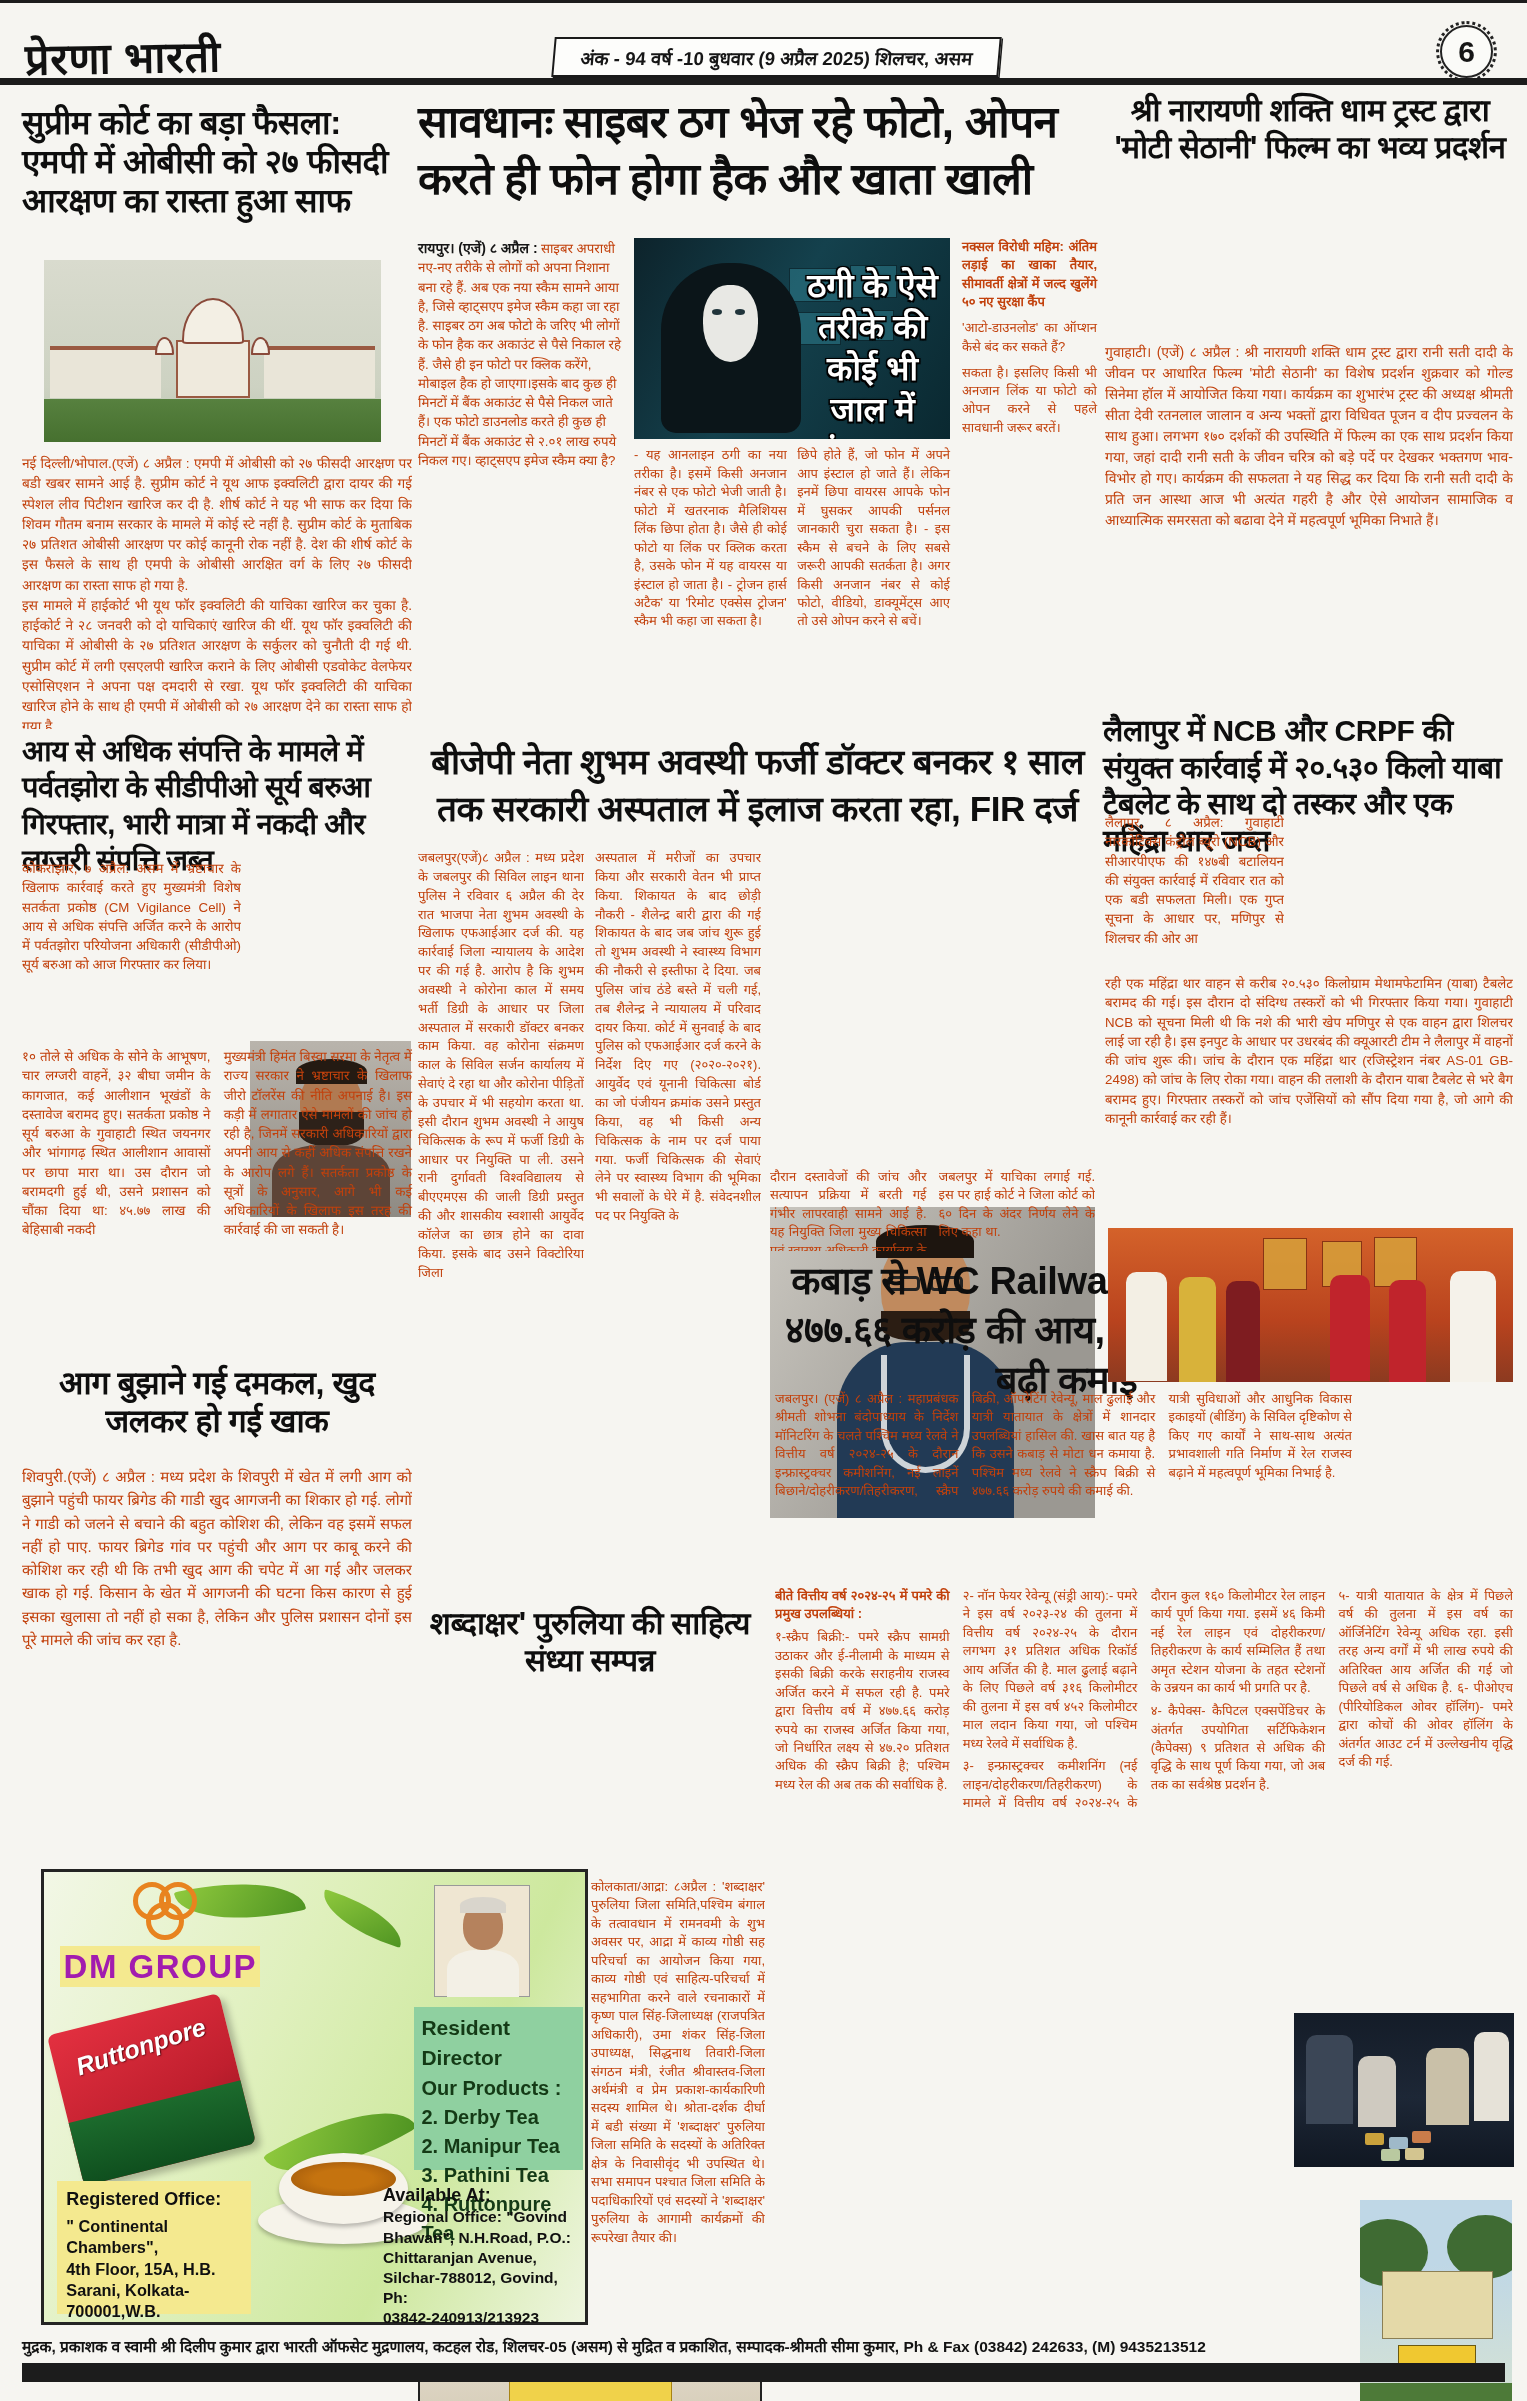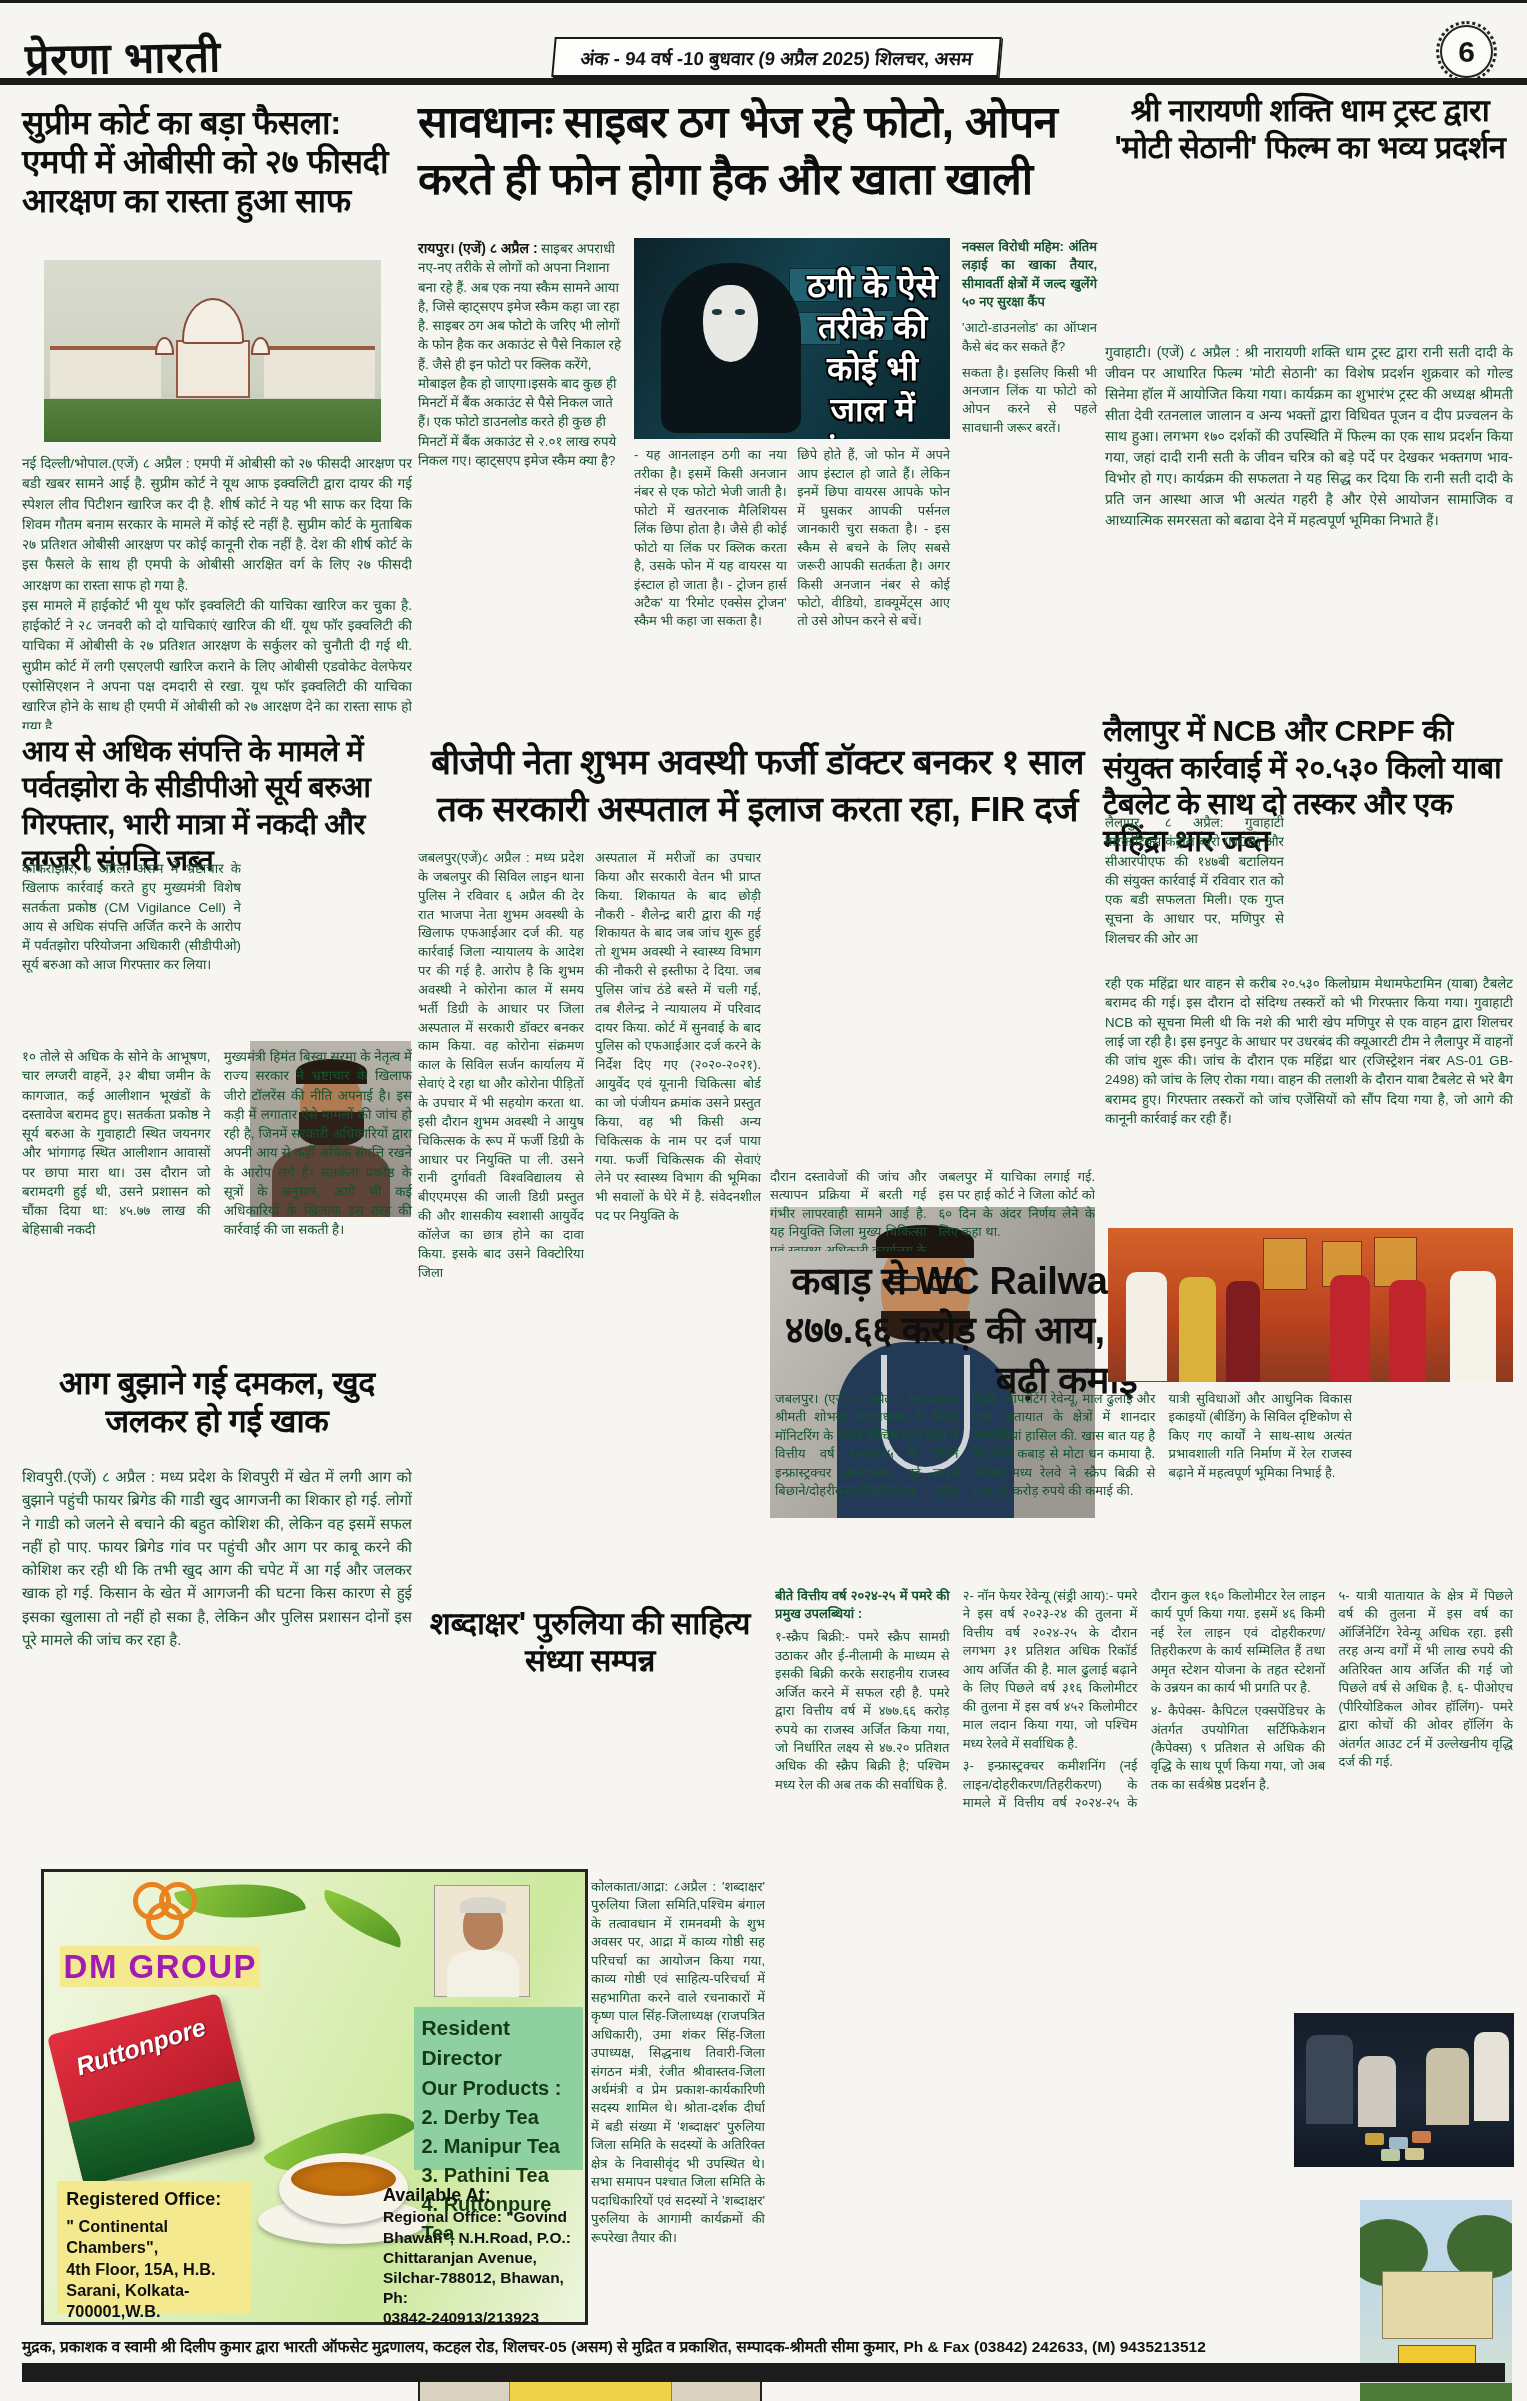--- a/index.html
+++ b/index.html
@@ -2,21 +2,21 @@
 <html style="font-size:12px"><head>
 <meta charset="utf-8">
 <style>
   * { margin:0; padding:0; box-sizing:border-box; }
   html,body { background:#e9e8e4; }
   body { font-family:"Liberation Sans","DejaVu Sans",sans-serif; }
   #paper { position:relative; width:1528px; height:2401px; background:#f6f5f1; color:#161616; overflow:hidden; margin:0 auto; }
   .abs { position:absolute; }
   .rule { background:#1c1c1c; }
   .hl { font-weight:800; color:#0e0e0e; line-height:1.18; letter-spacing:-0.4px; }
-  .body-t { text-align:justify; color:#14532d; }
+  .body-t { text-align:justify; color:#c2410c; }
   .byline { font-weight:800; }
   .photo { overflow:hidden; position:relative; background:#888; }
   
   #masthead-title { font-size:43px; font-weight:800; letter-spacing:0.7px; color:#111; transform:rotate(-1deg); }
   #issue-box { border:2.2px solid #1a1a1a; background:#fdfdfb; transform:skewX(-5deg); display:flex; align-items:center; justify-content:center; font-weight:800; font-size:18.5px; box-shadow:1.5px 1.5px 0 #1a1a1a; }
   #page-badge { width:53px; height:53px; border:2.2px solid #222; border-radius:50%; outline:3px dotted #222; outline-offset:1.5px; display:flex; align-items:center; justify-content:center; font-size:30px; font-weight:800; background:#fbfbf8; }
   
   .sc-sky { position:absolute; inset:0; background:linear-gradient(#d9dbce,#cdd2c2 70%,#b9c4ab); }
   .sc-wing { position:absolute; bottom:44px; height:52px; background:#e9e5d8; border-top:4.4px solid #9a5a42; }
   .sc-drum { position:absolute; background:#efeadd; border:2.2px solid #9a5a42; }
@@ -146,21 +146,21 @@
       <div class="prod">2. Derby Tea</div>
       <div class="prod">2. Manipur Tea</div>
       <div class="prod">3. Pathini Tea</div>
       <div class="prod">4. Ruttonpure Tea</div>
     </div>
     <div class="abs" style="left:336px;top:309px;width:203px;padding:3px">
       <div class="ad-contact" style="font-size:18px">Available At:</div>
       <div class="ad-contact" style="font-size:15.5px">Regional Office: "Govind</div>
       <div class="ad-contact" style="font-size:15.5px">Bhawan", N.H.Road, P.O.:</div>
       <div class="ad-contact" style="font-size:15.5px">Chittaranjan Avenue,</div>
-      <div class="ad-contact" style="font-size:15.5px">Silchar-788012, Bhawan, Ph:</div>
+      <div class="ad-contact" style="font-size:15.5px">Silchar-788012, Govind, Ph:</div>
       <div class="ad-contact" style="font-size:15.5px">03842-240913/213923</div>
     </div>
   </div>
 
   <div class="abs hl" style="left:418px;top:93px;width:679px;font-size:44px;line-height:1.3;letter-spacing:-0.7px">सावधानः साइबर ठग भेज रहे फोटो, ओपन करते ही फोन होगा हैक और खाता खाली</div>
 
   <div class="abs" style="left:418px;top:238px;width:679px;height:481px;display:flex;gap:12px">
     <div style="width:204px">
       <span class="byline" style="font-size:14px">रायपुर। (एजें) ८ अप्रैल :</span>
       <span class="body-t" style="font-size:13.3px;line-height:1.45;display:inline">साइबर अपराधी नए-नए तरीके से लोगों को अपना निशाना बना रहे हैं. अब एक नया स्कैम सामने आया है, जिसे व्हाट्सएप इमेज स्कैम कहा जा रहा है. साइबर ठग अब फोटो के जरिए भी लोगों के फोन हैक कर अकाउंट से पैसे निकाल रहे हैं. जैसे ही इन फोटो पर क्लिक करेंगे, मोबाइल हैक हो जाएगा।इसके बाद कुछ ही मिनटों में बैंक अकाउंट से पैसे निकल जाते हैं। एक फोटो डाउनलोड करते ही कुछ ही मिनटों में बैंक अकाउंट से २.०१ लाख रुपये निकल गए। व्हाट्सएप इमेज स्कैम क्या है?</span>

